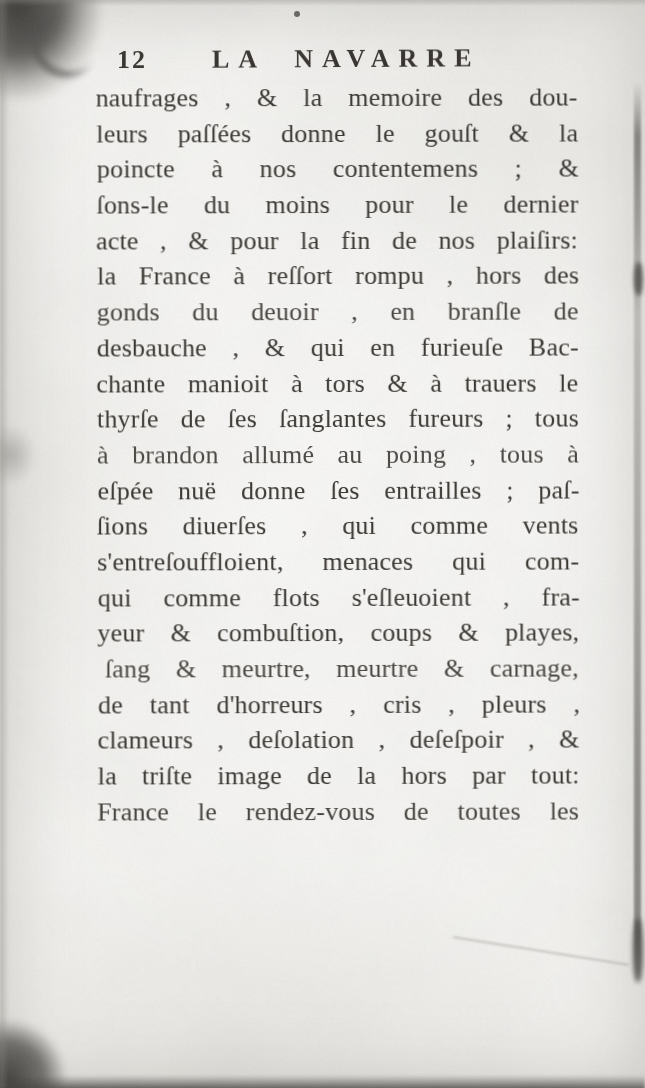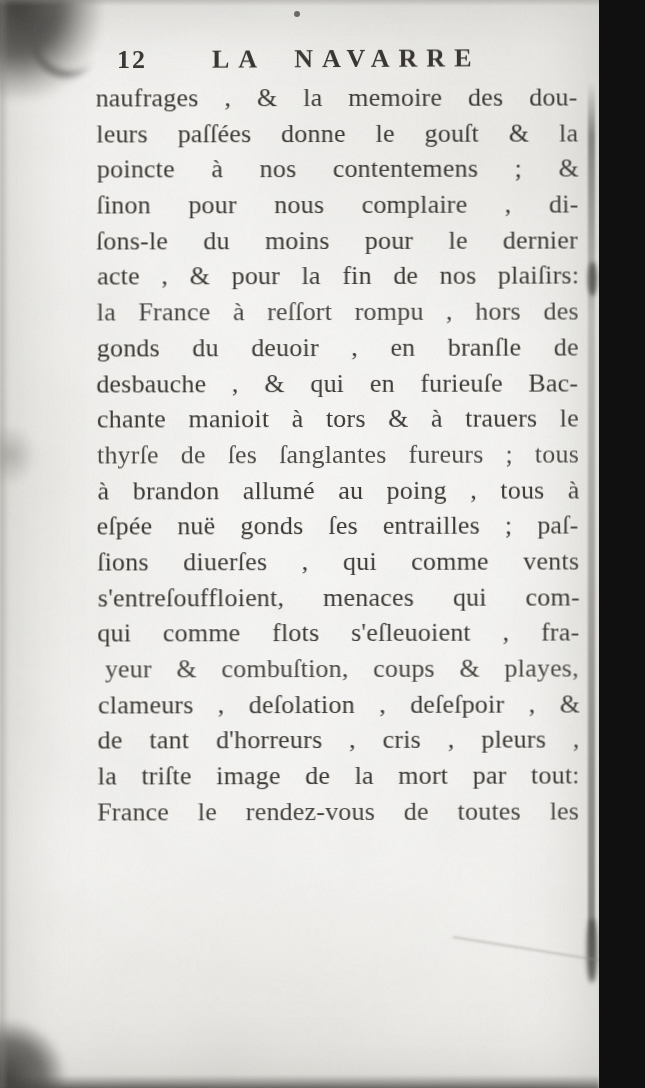--- a/index.html
+++ b/index.html
@@ -1,18 +1,18 @@
 <!DOCTYPE html>
 <html><head>
 <meta charset="utf-8">
 <style>
   html, body { margin: 0; padding: 0; background: #101010; }
   .page {
     position: relative;
-    width: 599px; height: 1088px;
+    width: 645px; height: 1088px;
     overflow: hidden;
     background-color: #f2f1ee;
     background-image:
       radial-gradient(ellipse 420px 300px at 82% 12%, rgba(214,212,206,0.30), transparent 70%),
       radial-gradient(ellipse 500px 260px at 40% 97%, rgba(210,207,200,0.35), transparent 75%),
       radial-gradient(ellipse 300px 500px at 2% 45%, rgba(216,214,208,0.28), transparent 70%),
       radial-gradient(ellipse 700px 900px at 50% 45%, rgba(255,255,255,0.55), transparent 80%);
     font-family: "Liberation Serif", "DejaVu Serif", serif;
   }
   .vignette {
@@ -120,37 +120,37 @@
 
 <div class="page">
 
   <div class="page-number">12</div>
   <div class="running-title">LA NAVARRE</div>
 
   <div class="textblock">
     <div class="line">naufrages , &amp; la memoire des dou-</div>
     <div class="line">leurs paſſées donne le gouſt &amp; la</div>
     <div class="line">poincte à nos contentemens ; &amp;</div>
-    <div class="line">ſinon pour nous complaire , di-</div>
     <div class="line">ſons-le du moins pour le dernier</div>
     <div class="line">acte , &amp; pour la fin de nos plaiſirs:</div>
     <div class="line">la France à reſſort rompu , hors des</div>
     <div class="line">gonds du deuoir , en branſle de</div>
     <div class="line">desbauche , &amp; qui en furieuſe Bac-</div>
     <div class="line">chante manioit à tors &amp; à trauers le</div>
     <div class="line">thyrſe de ſes ſanglantes fureurs ; tous</div>
     <div class="line">à brandon allumé au poing , tous à</div>
-    <div class="line">eſpée nuë gonds ſes entrailles ; paſ-</div>
+    <div class="line">eſpée nuë donne ſes entrailles ; paſ-</div>
     <div class="line">ſions diuerſes , qui comme vents</div>
     <div class="line">s'entreſouffloient, menaces qui com-</div>
     <div class="line">qui comme flots s'eſleuoient , fra-</div>
     <div class="line">yeur &amp; combuſtion, coups &amp; playes,</div>
+    <div class="line">ſang &amp; meurtre, meurtre &amp; carnage,</div>
+    <div class="line">de tant d'horreurs , cris , pleurs ,</div>
     <div class="line">clameurs , deſolation , deſeſpoir , &amp;</div>
-    <div class="line">de tant d'horreurs , cris , pleurs ,</div>
-    <div class="line">la triſte image de la mort par tout:</div>
+    <div class="line">la triſte image de la hors par tout:</div>
     <div class="line">France le rendez-vous de toutes les</div>
   </div>
 
   <div class="blotch-top-left"></div>
   <div class="blotch-top-left-hook"></div>
   <div class="edge-right-strip"></div>
   <div class="edge-right-knot-1"></div>
   <div class="edge-right-knot-2"></div>
   <div class="edge-bottom-band"></div>
   <div class="blotch-bottom-left"></div>

